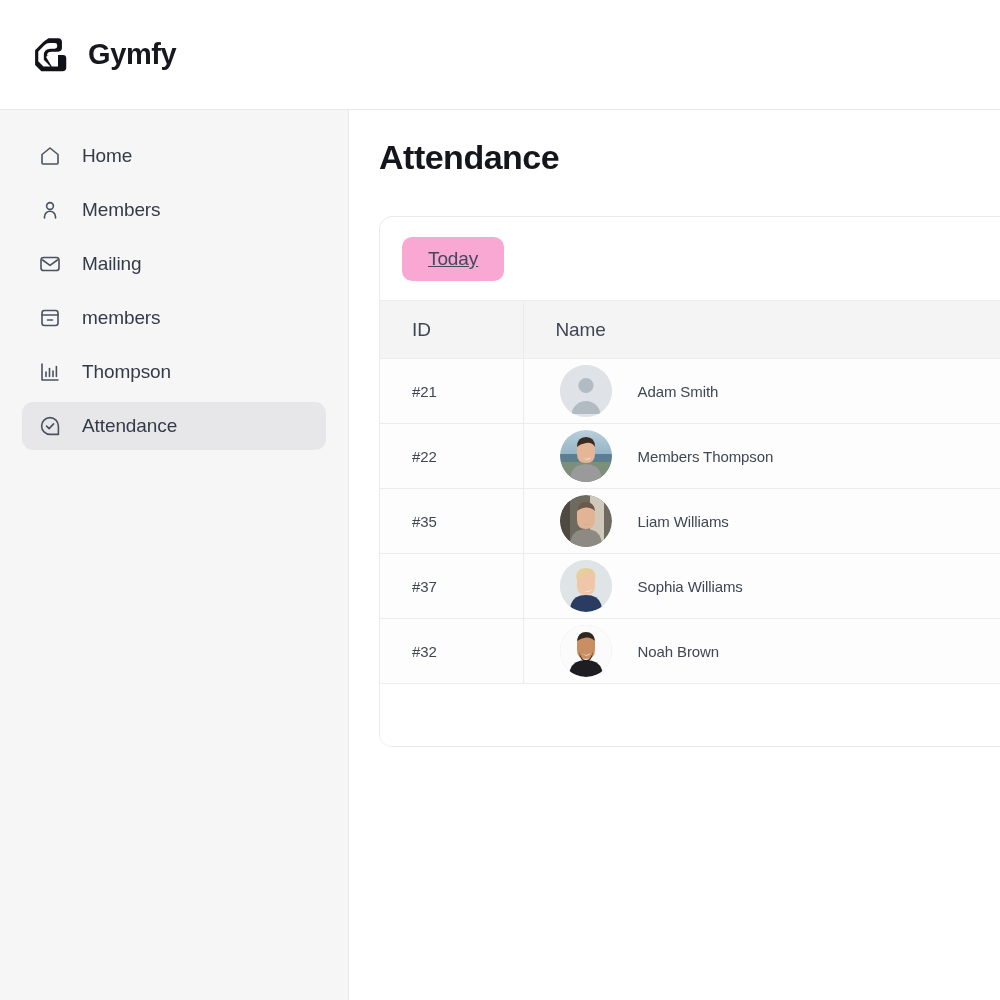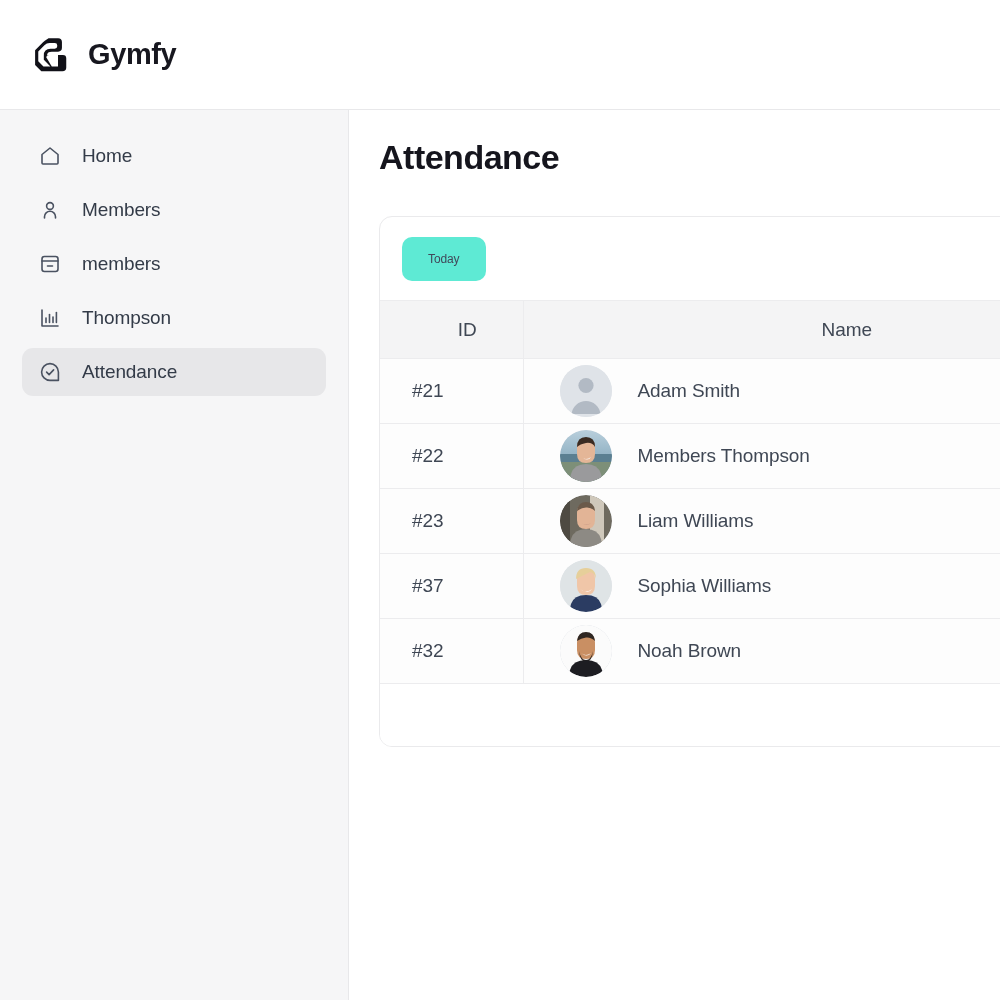--- a/index.html
+++ b/index.html
@@ -66,43 +66,44 @@
     width: 760px;            
     border: 1px solid #eaeaec;
     border-radius: 13px;
     background: #ffffff;
     overflow: hidden;
   }
   .card-toolbar { padding: 20px 22px 19px 22px; display: flex; align-items: center; }
   .chip {
     display: inline-flex; align-items: center; justify-content: center;
     height: 44px; padding: 0 26px;
-    background: #5eead4; border-radius: 10px;
-    font-size: 12px; color: #41495a; letter-spacing: -0.1px;
+    background: #f9a8d4; border-radius: 10px;
+    font-size: 19px; color: #41495a; letter-spacing: -0.1px;
     border: none; cursor: pointer;
     font-family: "Liberation Sans", sans-serif;
+    text-decoration: underline;
   }
 
   
   table.att { width: 100%; border-collapse: collapse; table-layout: fixed; }
   table.att thead th {
     background: #f4f4f5;
-    text-align: center;
+    text-align: left;
     font-size: 19px; font-weight: 400; color: #3f4754;
     padding: 16px 0 16px 32px;
     height: 58px;
     border-top: 1px solid #ececee;
     border-bottom: 1px solid #ececee;
     letter-spacing: -0.1px;
   }
   table.att thead th.col-id { width: 143px; border-right: 1px solid #ececee; }
   table.att tbody td {
     border-bottom: 1px solid #ececee;
     height: 65px;
-    font-size: 19px; color: #3f4754;
+    font-size: 15px; color: #3f4754;
     padding: 0 0 0 32px;
     letter-spacing: -0.1px;
     background: #fdfdfd;
   }
   table.att tbody td.col-id { border-right: 1px solid #ececee; background: #fdfdfd; }
   .name-cell { display: flex; align-items: center; gap: 26px; padding-left: 4px; }
   .avatar {
     width: 52px; height: 52px; border-radius: 50%;
     flex: 0 0 52px; overflow: hidden; position: relative;
     background: #dfe3e8;
@@ -143,20 +144,29 @@
       <div class="nav-item">
         <span class="nav-icon">
           <svg viewBox="0 0 24 24" width="24" height="24" fill="none" stroke="currentColor" stroke-width="1.6" stroke-linecap="round" stroke-linejoin="round">
             <circle cx="12" cy="8" r="3.4"></circle>
             <path d="M6.5 20 v-1.2 a5.5 5.5 0 0 1 5.5 -5.5 a5.5 5.5 0 0 1 5.5 5.5 V20"></path>
           </svg>
         </span>
         <span class="nav-label">Members</span>
       </div>
 
+      <div class="nav-item">
+        <span class="nav-icon">
+          <svg viewBox="0 0 24 24" width="24" height="24" fill="none" stroke="currentColor" stroke-width="1.6" stroke-linecap="round" stroke-linejoin="round">
+            <rect x="3" y="5.5" width="18" height="13" rx="2.6"></rect>
+            <path d="M4.6 8 L12 13.4 L19.4 8"></path>
+          </svg>
+        </span>
+        <span class="nav-label">Mailing</span>
+      </div>
 
       <div class="nav-item">
         <span class="nav-icon">
           <svg viewBox="0 0 24 24" width="24" height="24" fill="none" stroke="currentColor" stroke-width="1.6" stroke-linecap="round" stroke-linejoin="round">
             <rect x="4" y="4.5" width="16" height="15" rx="2.4"></rect>
             <path d="M4 9 H20"></path>
             <path d="M9.5 14 H14.5"></path>
           </svg>
         </span>
         <span class="nav-label">members</span>
@@ -250,21 +260,21 @@
                       <path d="M21 27 q5 4 10 0 q-3 5 -10 0Z" fill="#ffffff" opacity="0.85"></path>
                     </g>
                   </svg>
                 </span>
                 <span>Members Thompson</span>
               </div>
             </td>
           </tr>
 
           <tr>
-            <td class="col-id">#23</td>
+            <td class="col-id">#35</td>
             <td class="col-name">
               <div class="name-cell">
                 <span class="avatar">
                   <svg class="photo" viewBox="0 0 52 52" width="52" height="52">
                     <defs>
                         <clipPath id="c3">
                           <circle cx="26" cy="26" r="26"></circle>
                         </clipPath>
                       </defs>
                     <g clip-path="url(#c3)">

